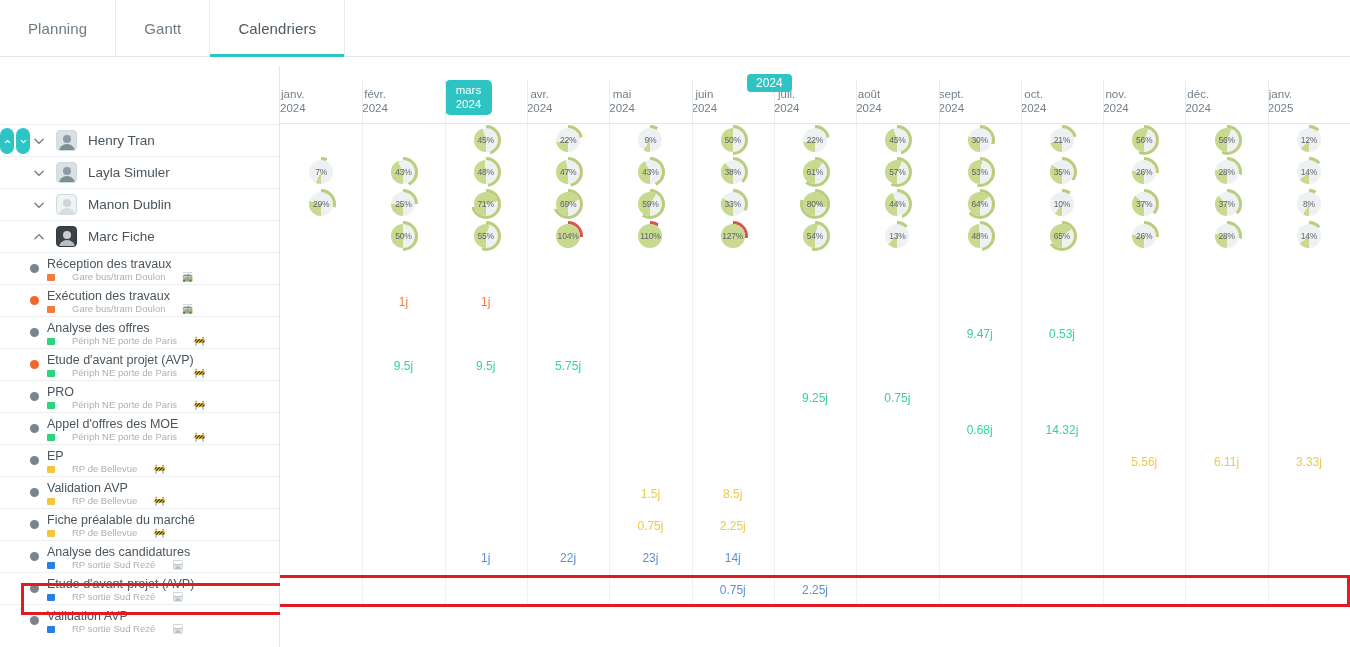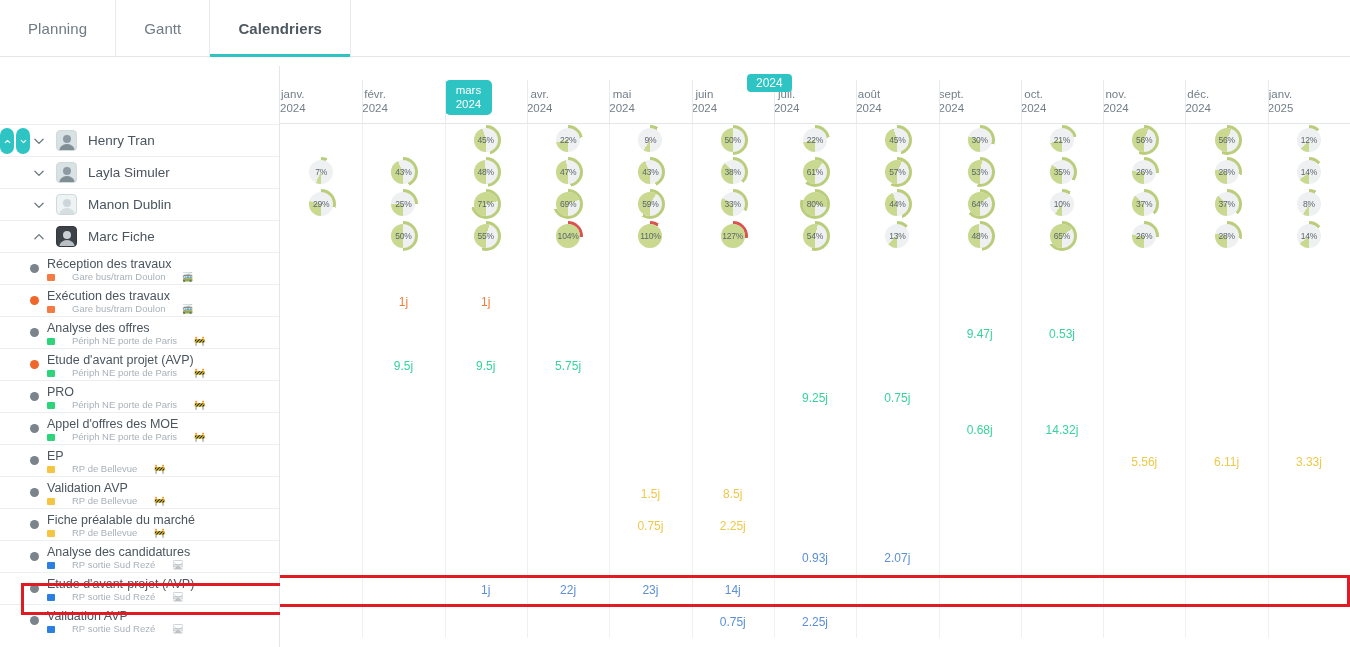--- a/index.html
+++ b/index.html
@@ -20,21 +20,21 @@
   .tab {
     display: flex; align-items: center; justify-content: center;
     padding: 0 28px;
     font-size: 15px; color: #6f7b84;
     border-right: 1px solid #e8ebee;
     background: #fff;
     cursor: pointer;
     position: relative;
     letter-spacing: .1px;
   }
-  .tab.active { color: #4d5860; font-weight: bold; }
+  .tab.active { color: #4d5860; }
   .tab.active::after {
     content: ""; position: absolute; left: 0; right: 0; bottom: -1px;
     height: 3px; background: #2ec4c4;
   }
 
   
   .sim-wrap {
     position: absolute; top: 79px; left: 28px;
     width: 234px; height: 37px;
     border: 3px solid #e01b24;
@@ -963,35 +963,20 @@
             <div class="vcell c-gold"></div>
             <div class="vcell c-gold"></div>
             <div class="vcell c-gold"></div>
             <div class="vcell c-gold"></div>
             <div class="vcell c-gold"></div>
             <div class="vcell c-gold"></div>
           </div>
           <div class="vrow">
             <div class="vcell c-blue"></div>
             <div class="vcell c-blue"></div>
-            <div class="vcell c-blue"></div>
-            <div class="vcell c-blue"></div>
-            <div class="vcell c-blue"></div>
-            <div class="vcell c-blue"></div>
-            <div class="vcell c-blue">0.93j</div>
-            <div class="vcell c-blue">2.07j</div>
-            <div class="vcell c-blue"></div>
-            <div class="vcell c-blue"></div>
-            <div class="vcell c-blue"></div>
-            <div class="vcell c-blue"></div>
-            <div class="vcell c-blue"></div>
-          </div>
-          <div class="vrow">
-            <div class="vcell c-blue"></div>
-            <div class="vcell c-blue"></div>
             <div class="vcell c-blue">1j</div>
             <div class="vcell c-blue">22j</div>
             <div class="vcell c-blue">23j</div>
             <div class="vcell c-blue">14j</div>
             <div class="vcell c-blue"></div>
             <div class="vcell c-blue"></div>
             <div class="vcell c-blue"></div>
             <div class="vcell c-blue"></div>
             <div class="vcell c-blue"></div>
             <div class="vcell c-blue"></div>

